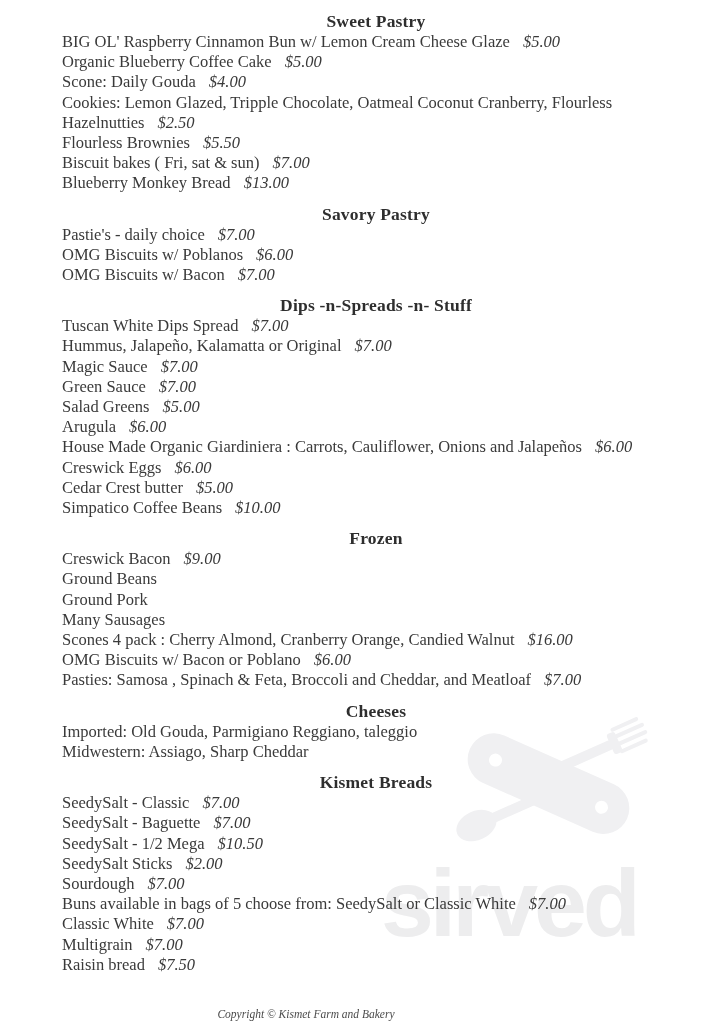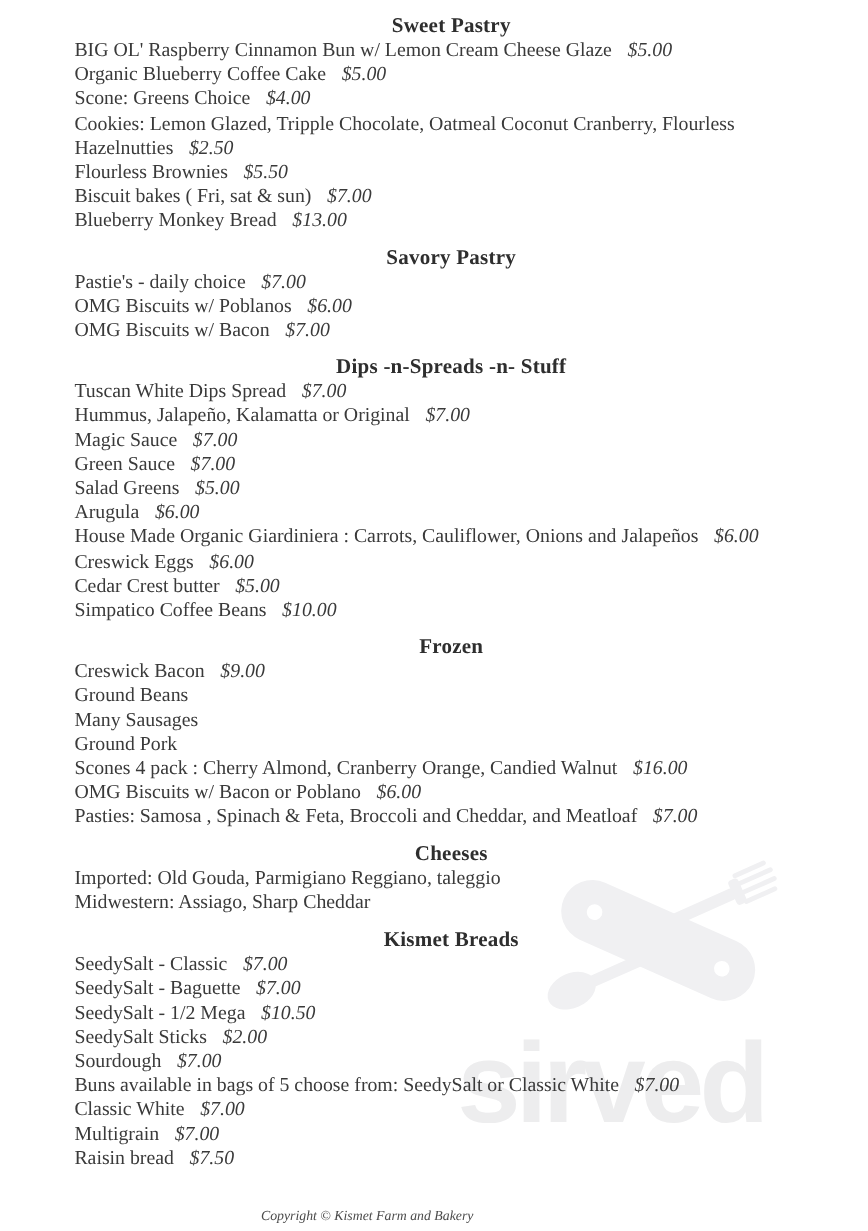--- a/index.html
+++ b/index.html
@@ -109,21 +109,21 @@
   <div class="watermark-text">sirved</div>
 
   <div class="menu">
   <div class="menu-section">
     <h2 class="section-title">Sweet Pastry</h2>
     <div class="section-items">
   <div class="menu-item"><span>BIG OL' Raspberry Cinnamon Bun w/ Lemon Cream Cheese Glaze</span><span class="item-price">$5.00</span></div>
 
   <div class="menu-item"><span>Organic Blueberry Coffee Cake</span><span class="item-price">$5.00</span></div>
 
-  <div class="menu-item"><span>Scone: Greens Choice</span><span class="item-price">$4.00</span></div>
+  <div class="menu-item"><span>Scone: Daily Gouda</span><span class="item-price">$4.00</span></div>
 
   <div class="menu-item"><span>Cookies: Lemon Glazed, Tripple Chocolate, Oatmeal Coconut Cranberry, Flourless Hazelnutties</span><span class="item-price">$2.50</span></div>
 
   <div class="menu-item"><span>Flourless Brownies</span><span class="item-price">$5.50</span></div>
 
   <div class="menu-item"><span>Biscuit bakes ( Fri, sat &amp; sun)</span><span class="item-price">$7.00</span></div>
 
   <div class="menu-item"><span>Blueberry Monkey Bread</span><span class="item-price">$13.00</span></div>
 </div>
   </div>
@@ -165,24 +165,24 @@
 </div>
   </div>
 
   <div class="menu-section">
     <h2 class="section-title">Frozen</h2>
     <div class="section-items">
   <div class="menu-item"><span>Creswick Bacon</span><span class="item-price">$9.00</span></div>
 
   <div class="menu-item"><span>Ground Beans</span></div>
 
+  <div class="menu-item"><span>Ground Pork</span></div>
+
   <div class="menu-item"><span>Many Sausages</span></div>
 
-  <div class="menu-item"><span>Ground Pork</span></div>
-
   <div class="menu-item"><span>Scones 4 pack : Cherry Almond, Cranberry Orange, Candied Walnut</span><span class="item-price">$16.00</span></div>
 
   <div class="menu-item"><span>OMG Biscuits w/ Bacon or Poblano</span><span class="item-price">$6.00</span></div>
 
   <div class="menu-item"><span>Pasties: Samosa , Spinach &amp; Feta, Broccoli and Cheddar, and Meatloaf</span><span class="item-price">$7.00</span></div>
 </div>
   </div>
 
   <div class="menu-section">
     <h2 class="section-title">Cheeses</h2>

